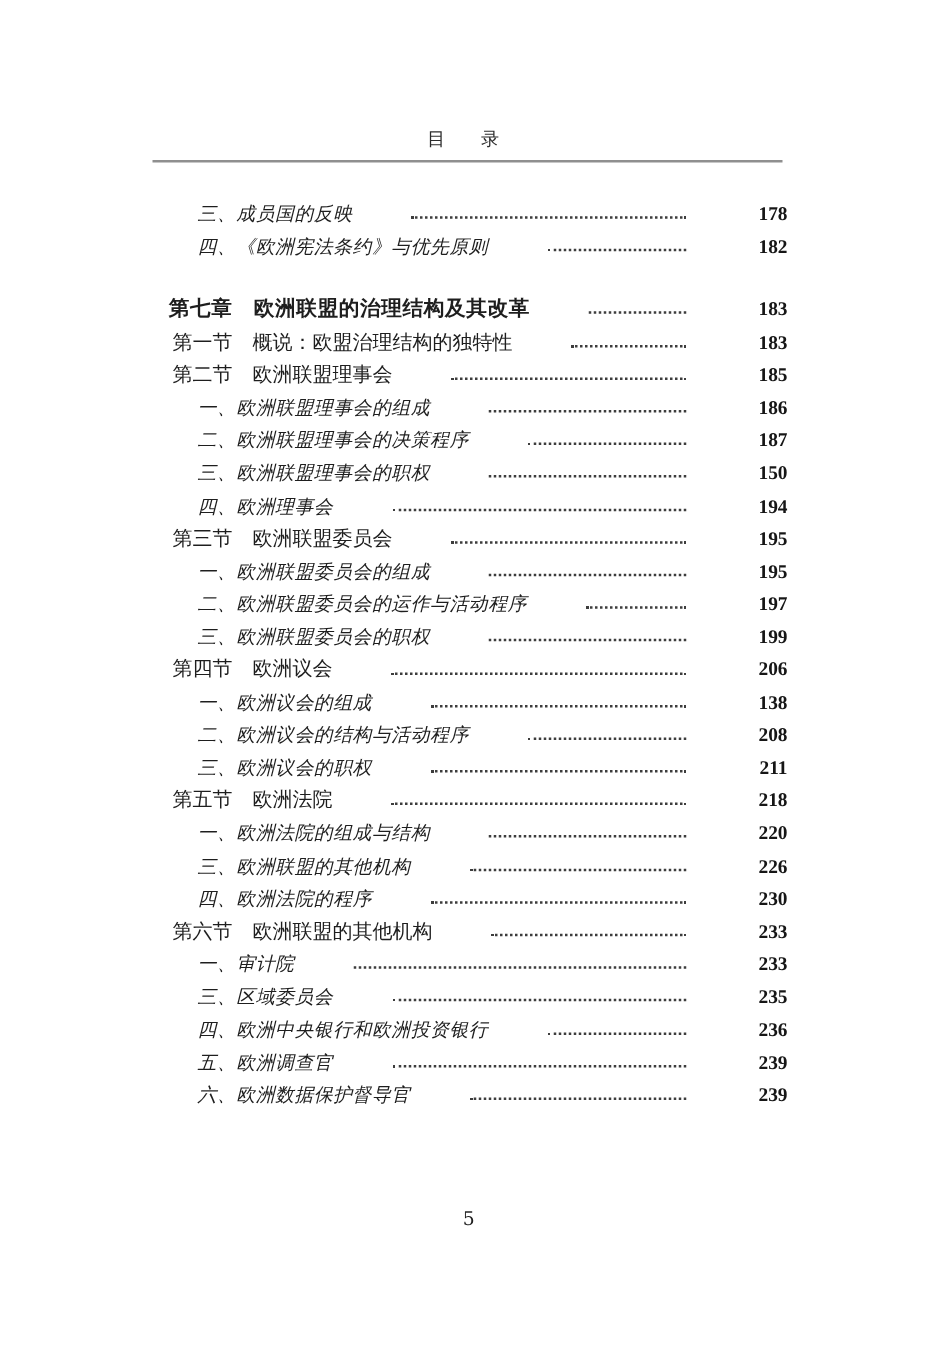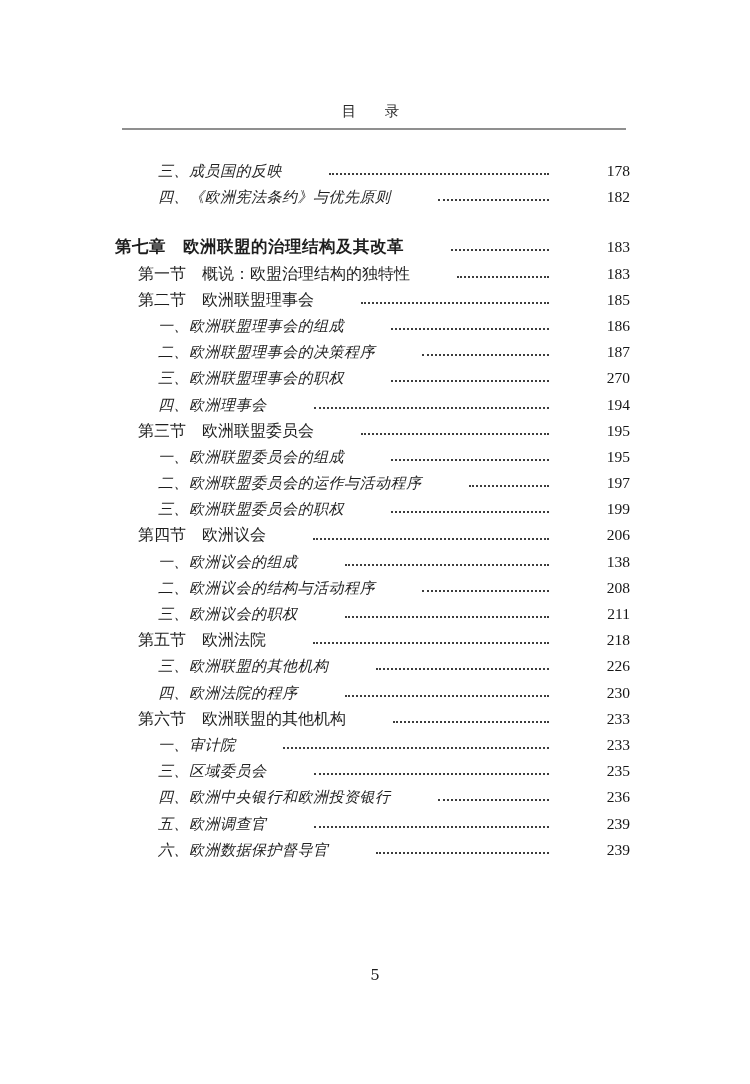--- a/index.html
+++ b/index.html
@@ -36,21 +36,21 @@
     top: 158px; left: 113px; width: 517px;
   }
   .toc-row {
     display: flex;
     align-items: baseline;
     height: 26.2px;
     line-height: 26.2px;
     white-space: nowrap;
     gap: 40px;
   }
-  .toc-row.gap-before { margin-top: 24px; }
+  .toc-row.gap-before { margin-top: 24px; margin-left: 20px; }
   .toc-row .title { flex: none; }
   .toc-row.chapter .title {
     font-weight: bold;
     font-size: 16.5px;
     padding-left: 2px;
     letter-spacing: 0.5px;
   }
   .toc-row.section .title {
     font-size: 16px;
     padding-left: 25px;
@@ -70,20 +70,21 @@
     top: 3px;
     min-width: 10px;
   }
   .pagenum {
     flex: none;
     min-width: 34px;
     text-align: right;
     font-size: 15.5px;
     font-family: "Liberation Serif", "DejaVu Serif", serif;
     color: #161616;
+    font-weight: bold;
   }
   .folio {
     position: absolute;
     top: 966px; left: 0; width: 750px;
     text-align: center;
     font-size: 15px;
     color: #1e1e1e;
   }
 </style>
 </head>
@@ -127,21 +128,21 @@
       <span class="pagenum">186</span>
     </div>
       <div class="toc-row item">
       <span class="title">二、欧洲联盟理事会的决策程序</span>
       <span class="leader"></span>
       <span class="pagenum">187</span>
     </div>
       <div class="toc-row item">
       <span class="title">三、欧洲联盟理事会的职权</span>
       <span class="leader"></span>
-      <span class="pagenum">270</span>
+      <span class="pagenum">150</span>
     </div>
       <div class="toc-row item">
       <span class="title">四、欧洲理事会</span>
       <span class="leader"></span>
       <span class="pagenum">194</span>
     </div>
       <div class="toc-row section">
       <span class="title">第三节　欧洲联盟委员会</span>
       <span class="leader"></span>
       <span class="pagenum">195</span>
@@ -180,20 +181,25 @@
       <span class="title">三、欧洲议会的职权</span>
       <span class="leader"></span>
       <span class="pagenum">211</span>
     </div>
       <div class="toc-row section">
       <span class="title">第五节　欧洲法院</span>
       <span class="leader"></span>
       <span class="pagenum">218</span>
     </div>
       <div class="toc-row item">
+      <span class="title">一、欧洲法院的组成与结构</span>
+      <span class="leader"></span>
+      <span class="pagenum">220</span>
+    </div>
+      <div class="toc-row item">
       <span class="title">三、欧洲联盟的其他机构</span>
       <span class="leader"></span>
       <span class="pagenum">226</span>
     </div>
       <div class="toc-row item">
       <span class="title">四、欧洲法院的程序</span>
       <span class="leader"></span>
       <span class="pagenum">230</span>
     </div>
       <div class="toc-row section">

